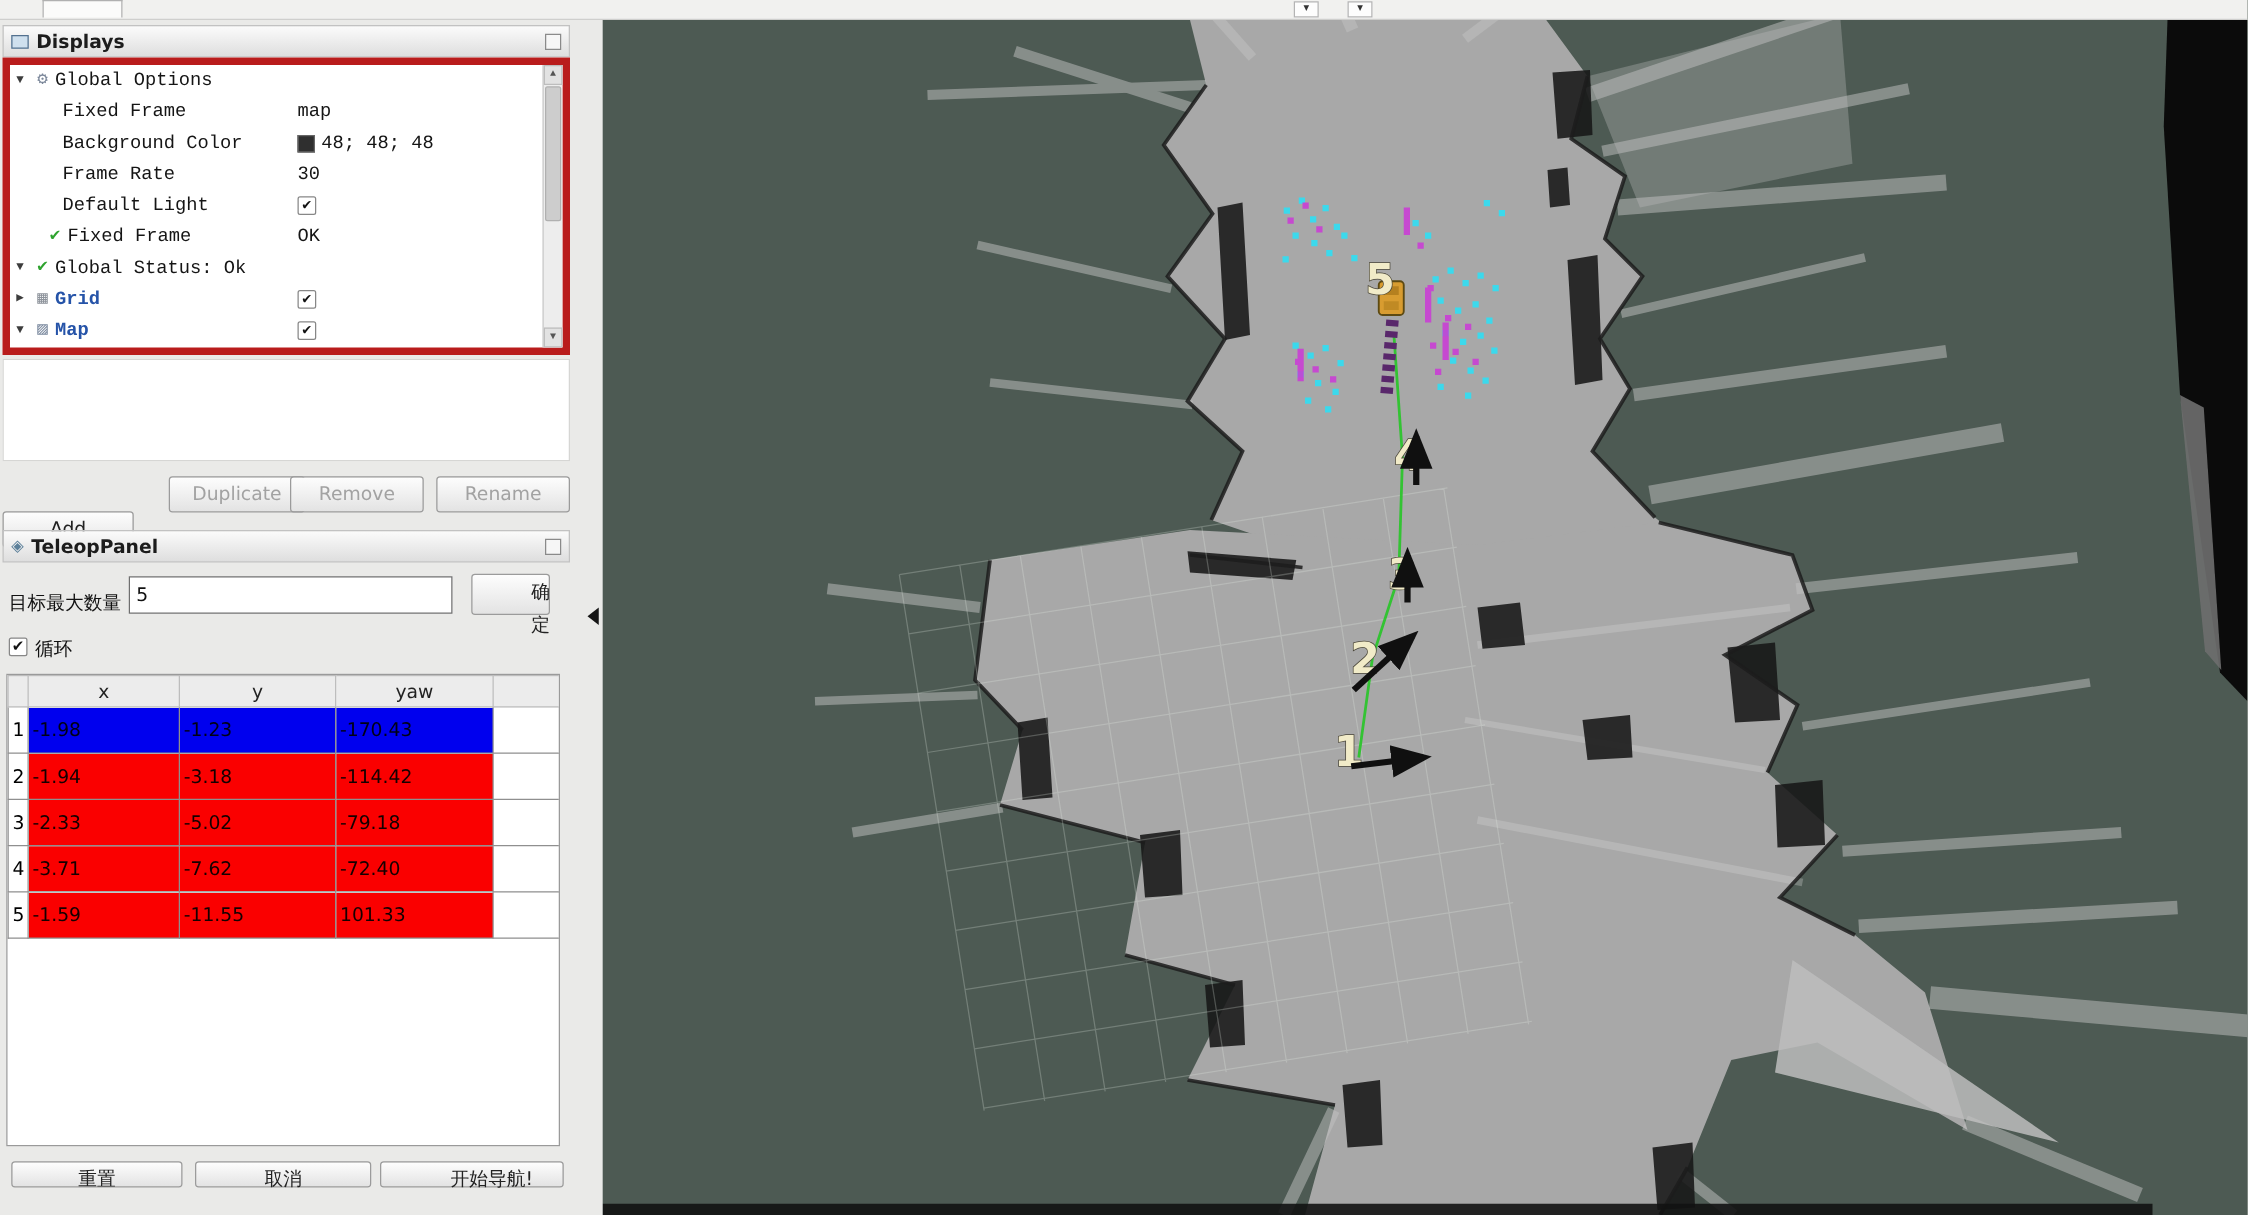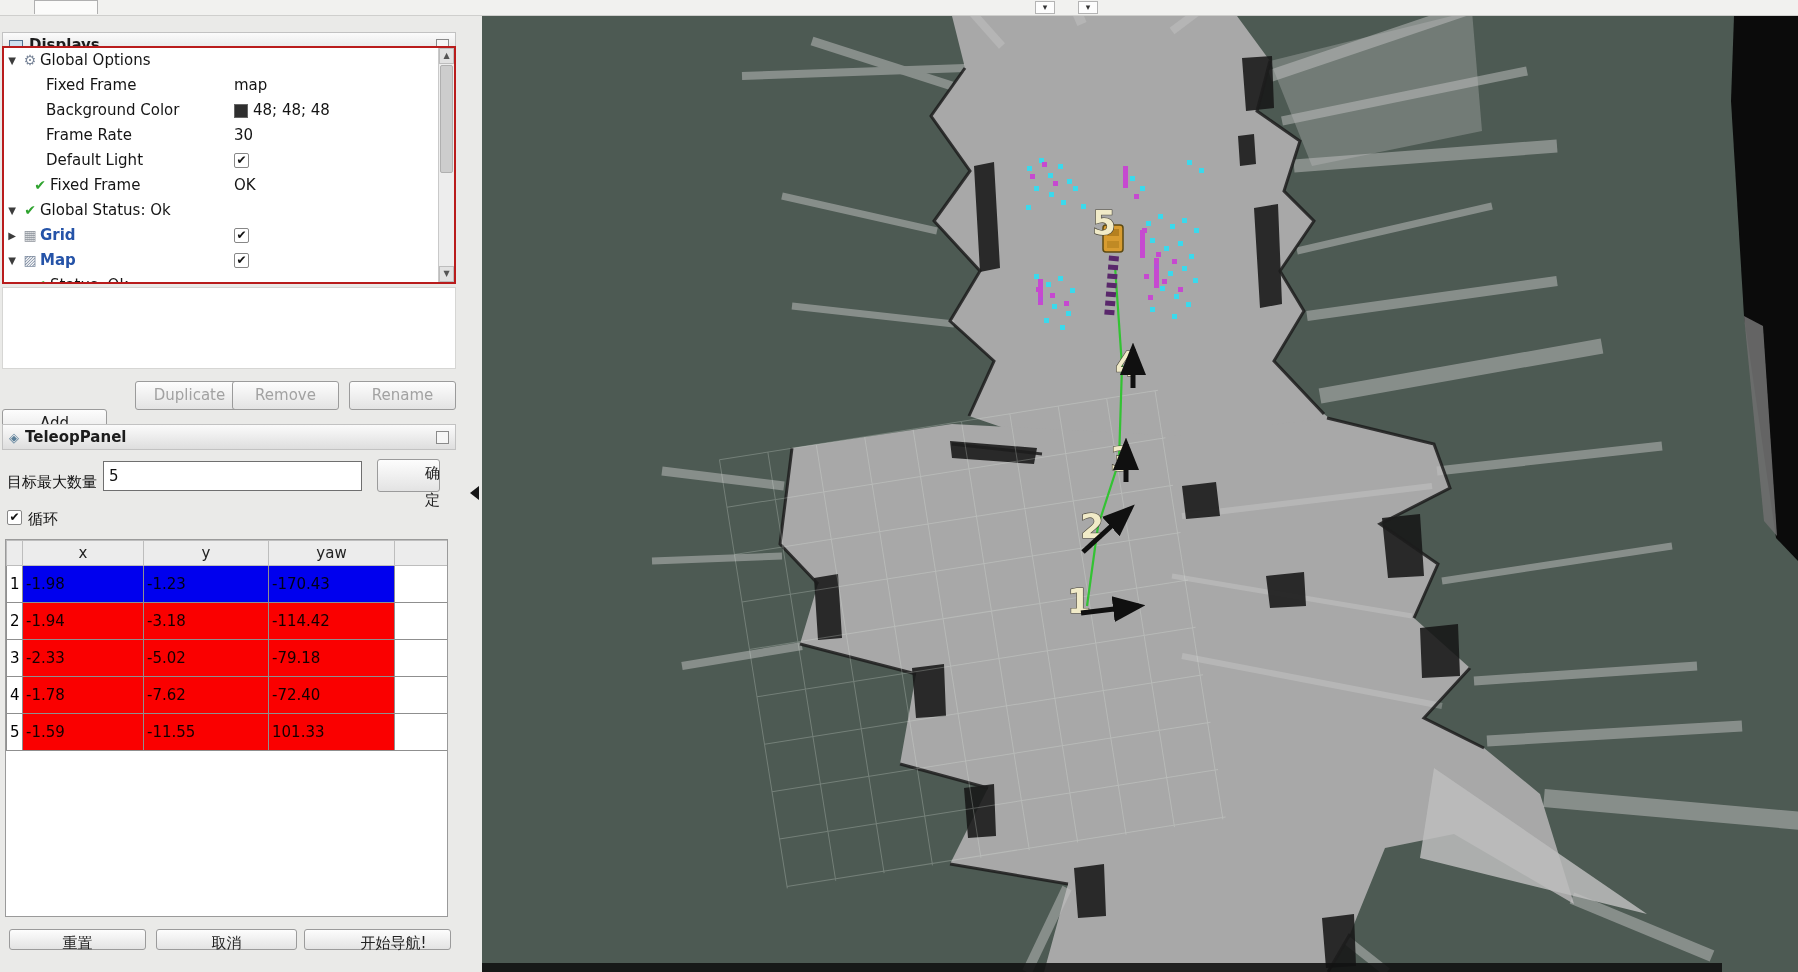--- a/index.html
+++ b/index.html
@@ -13,21 +13,21 @@
 
   
   .left-panel { position:absolute; left:0; top:16px; width:482px; height:956px; background:#eaeae8; z-index:4; }
   .titlebar { position:absolute; left:2px; width:454px; height:26px; background:linear-gradient(#fbfbfb,#dedede); border:1px solid #c2c2c2; display:flex; align-items:center; padding:0 6px; gap:6px; }
   .titlebar .ttl { font-size:15px; font-weight:600; color:#1c1c1c; flex:1; }
   .float-btn { width:13px; height:13px; border:1px solid #8a8a8a; background:#f6f6f6; }
   .monitor-icon { width:14px; height:11px; border:1px solid #53718f; background:#cfe0ee; }
   .panel-icon { font-size:13px; color:#5b7f99; }
 
   
-  .tree { position:absolute; left:2px; top:30px; width:454px; height:238px; background:#fff; border:2px solid #b91c1c; overflow:hidden; font-size:15px; color:#151515; }
+  .tree { position:absolute; left:2px; top:30px; width:454px; height:238px; background:#fff; border:6px solid #b91c1c; overflow:hidden; font-size:15px; color:#151515;font-family:Liberation Mono, monospace; }
   .trow { position:relative; height:25px; line-height:25px; white-space:nowrap; }
   .trow .exp { display:inline-block; width:16px; font-size:10px; color:#3c3c3c; text-align:center; vertical-align:middle; }
   .trow .ticon { display:inline-block; width:20px; text-align:center; font-size:14px; vertical-align:middle; }
   .gear-c { color:#7a8699; }
   .grid-c { color:#8d939b; }
   .map-c  { color:#7d8ba0; }
   .okcheck { color:#2fa32f; font-weight:bold; font-size:13px; }
   .tlabel { vertical-align:middle; }
   .bluebold { color:#2553a8; font-weight:bold; }
   .ind1 { padding-left:42px; }
@@ -77,21 +77,21 @@
 <body>
 
 <div class="top-strip">
   <div class="tab-remnant"></div>
   <div class="mini-combo" style="left:1035px;"><span>▾</span></div>
   <div class="mini-combo" style="left:1078px;"><span>▾</span></div>
 </div>
 
 <div class="left-panel">
 
-  <div class="titlebar" style="top:16px;justify-content:flex-end;">
+  <div class="titlebar" style="top:4px;justify-content:flex-end;">
     <span class="monitor-icon"></span>
     <span class="ttl">Displays</span>
     <span class="float-btn"></span>
   </div>
 
   <div class="tree">
     <div class="trow">
       <span class="exp">▼</span><span class="ticon gear-c">⚙</span><span class="tlabel">Global Options</span>
     </div>
     <div class="trow ind1">
@@ -204,21 +204,21 @@
       </tr>
       <tr class="red">
         <td class="idx">3</td>
         <td class="data">-2.33</td>
         <td class="data">-5.02</td>
         <td class="data">-79.18</td>
         <td class="filler"></td>
       </tr>
       <tr class="red">
         <td class="idx">4</td>
-        <td class="data">-1.78</td>
+        <td class="data">-3.71</td>
         <td class="data">-7.62</td>
         <td class="data">-72.40</td>
         <td class="filler"></td>
       </tr>
       <tr class="red">
         <td class="idx">5</td>
         <td class="data">-1.59</td>
         <td class="data">-11.55</td>
         <td class="data">101.33</td>
         <td class="filler"></td>

